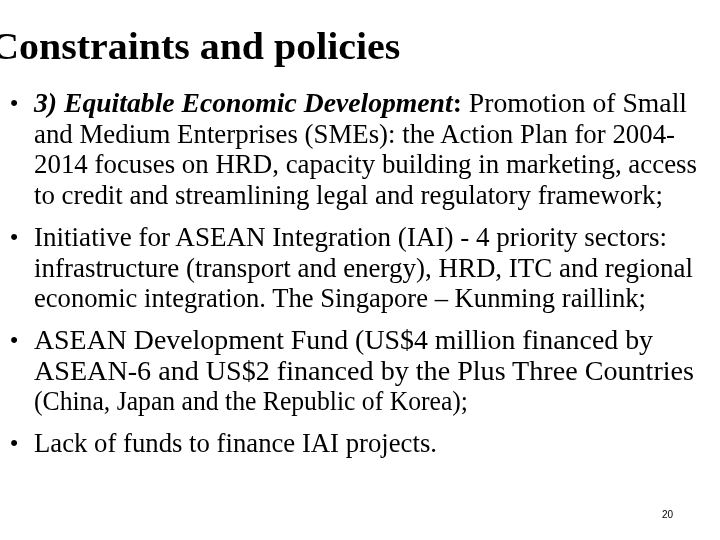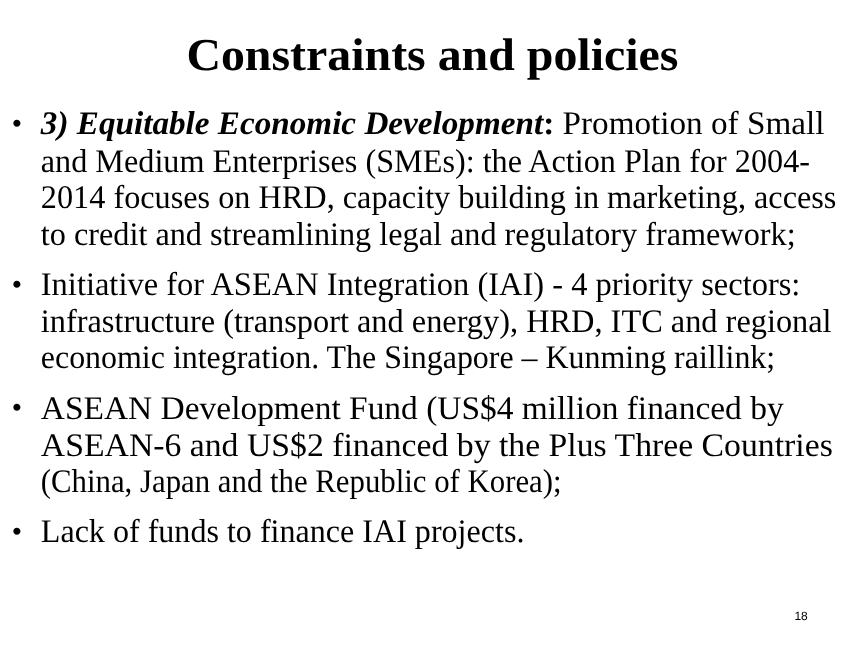--- a/index.html
+++ b/index.html
@@ -19,21 +19,21 @@
       position: absolute;
       left: 0; top: 0;
       width: 720px; height: 540px;
       background: #ffffff;
     }
     .title {
       position: absolute;
       left: 0;
       top: 22px;
       width: 720px;
-      text-align: center;
+      text-align: left;
       font-weight: bold;
       font-size: 38px;
       line-height: 48px;
       white-space: nowrap;
     }
     .title .fit {
       display: inline-block;
       transform-origin: center center;
     }
     .line {
@@ -91,14 +91,14 @@
   <div class="line" style="top: 283px; display: inline-block; transform: scaleX(0.967398);">economic integration. The Singapore – Kunming raillink;</div>
 
   <div class="bullet" style="top:325px;">•</div>
   <div class="line" style="top: 325px; display: inline-block; transform: scaleX(1.01302);">ASEAN Development Fund (US$4 million financed by</div>
   <div class="line" style="top: 356px; display: inline-block; transform: scaleX(1.02222);">ASEAN-6 and US$2 financed by the Plus Three Countries</div>
   <div class="line" style="top: 386px; display: inline-block; transform: scaleX(0.933208);">(China, Japan and the Republic of Korea);</div>
 
   <div class="bullet" style="top:428px;">•</div>
   <div class="line" style="top: 428px; display: inline-block; transform: scaleX(0.971926);">Lack of funds to finance IAI projects.</div>
 
-  <div class="page-number">18</div>
+  <div class="page-number">20</div>
 </div>
 
 </body></html>

